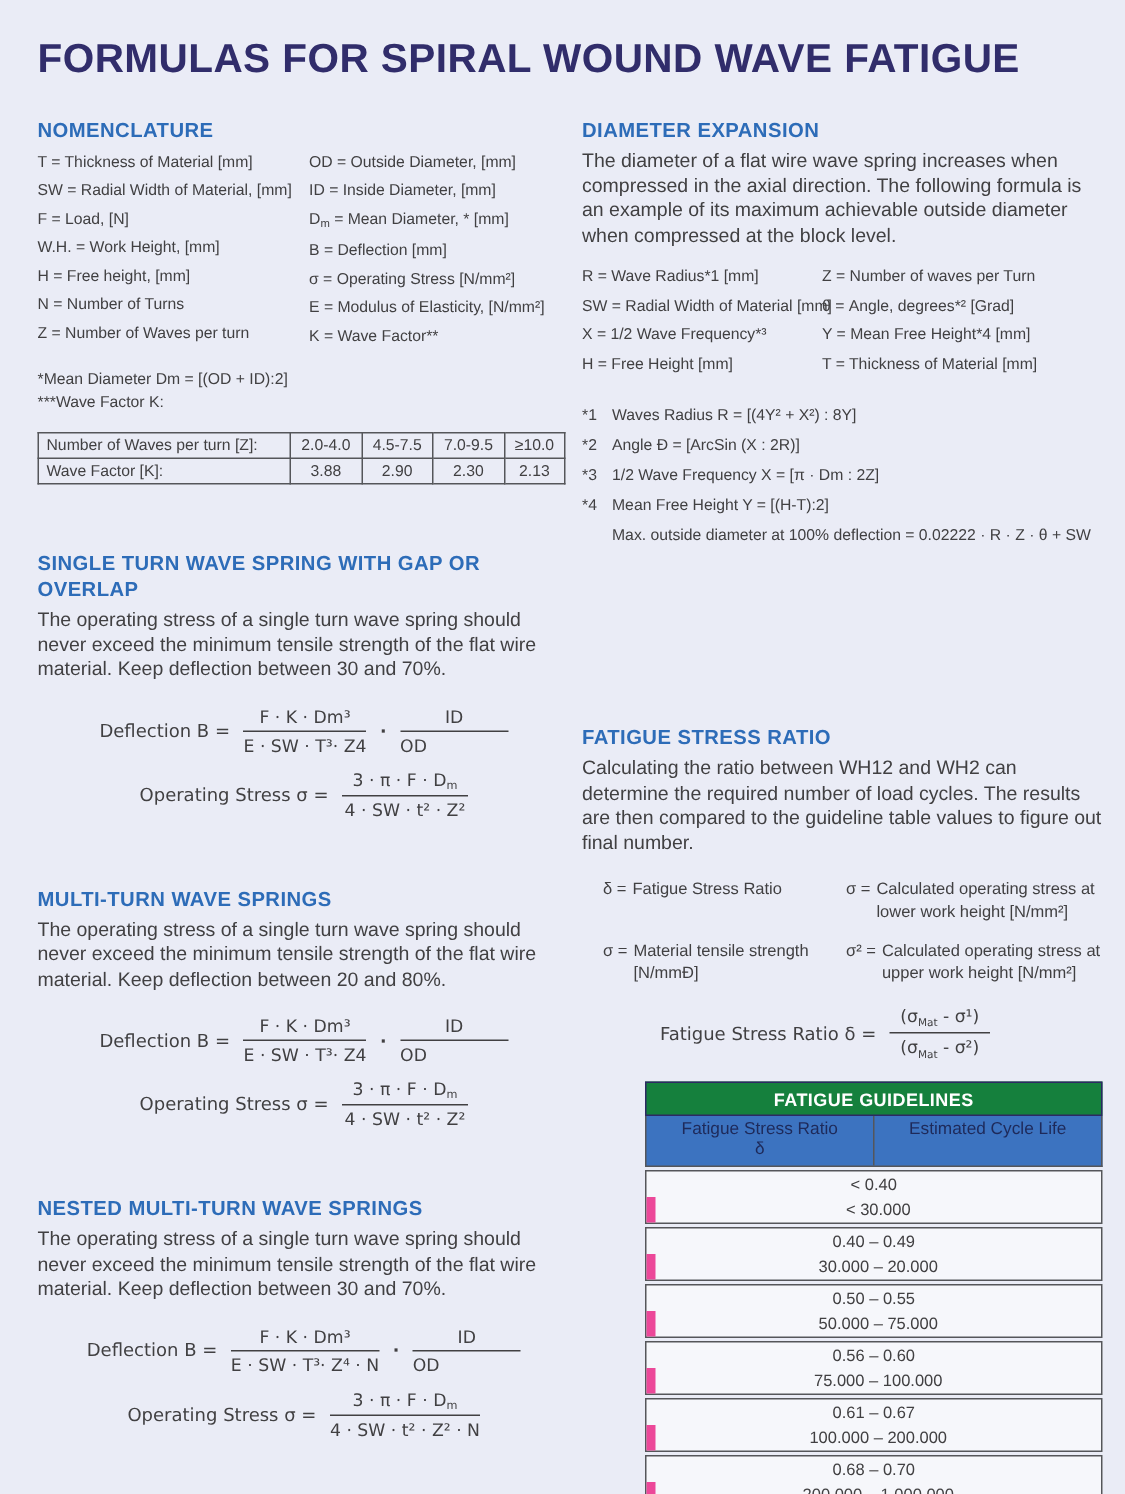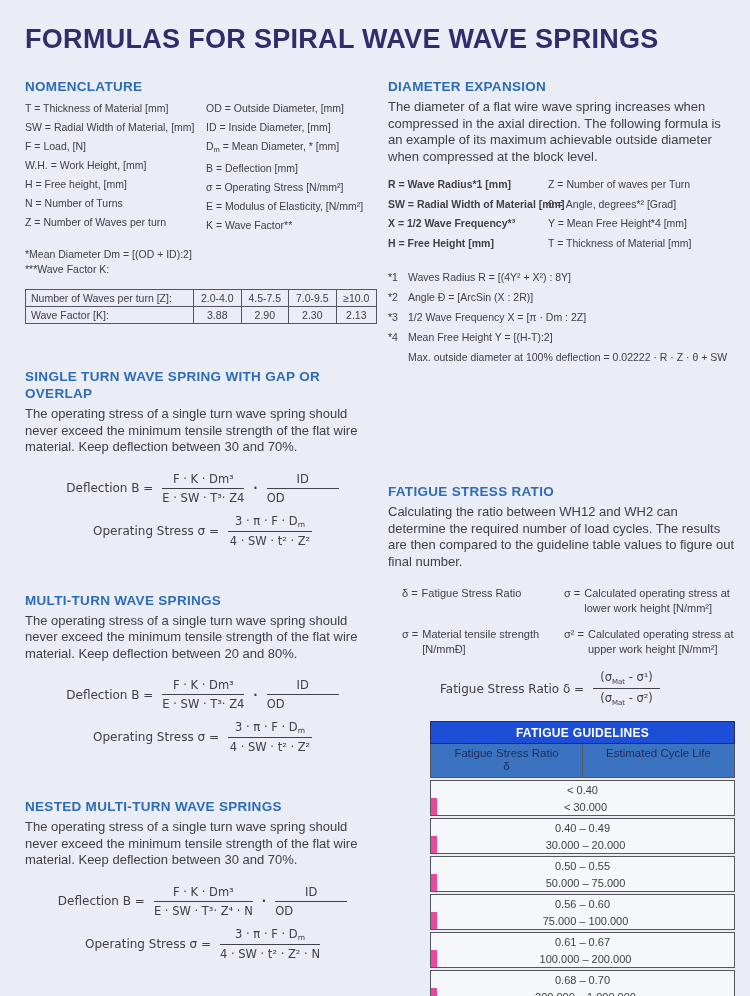--- a/index.html
+++ b/index.html
@@ -57,21 +57,21 @@
     align-self:stretch; text-align:center;
     border-bottom:1.4px solid #414042; padding:0 7px 2px;
   }
   .frac .den { padding-top:2px; white-space:nowrap; }
   .frac-wide .num, .frac-wide .den { min-width:72px; }
   .f-dot { font-weight:bold; }
 
   
   .dvars { display:flex; margin-top:10px; }
   .dvars .dv { font-size:10.5px; line-height:19.5px; white-space:nowrap; }
-  .dvars .dv.l { width:160px;font-weight:bold; }
+  .dvars .dv.l { width:160px; }
   .notes { margin-top:18px; font-size:10.5px; }
   .note { display:flex; gap:6px; margin-bottom:8px; white-space:nowrap; }
   .note .mk { width:14px; flex:none; }
   .max-line { margin-left:20px; margin-top:2px; font-size:10.5px; white-space:nowrap; }
 
   
   .fatigue-sec { margin-top:120px; }
   .fvars {
     display:grid; grid-template-columns:152px 1fr;
     column-gap:10px; row-gap:12px;
@@ -80,40 +80,40 @@
   }
   .fvar { display:flex; gap:4px; }
   .fvar .fsym { white-space:nowrap; }
 
   .fatigue-formula { margin-top:14px; justify-content:flex-start; padding-left:52px; }
   sub.mat { font-size:7px; vertical-align:-3px; }
 
   
   .gtable { margin-top:14px; margin-left:42px; width:305px; }
   .gt-title {
-    background:#1d4ed8; color:#ffffff; text-align:center;
+    background:#15803d; color:#ffffff; text-align:center;
     font-size:12px; font-weight:bold; letter-spacing:.3px;
     padding:4px 0 3px; border:1px solid #2c2963;
   }
   .gt-head { display:flex; background:#3c73c0; border:1px solid #55565a; border-top:none; }
   .gt-head .hc {
     flex:1; text-align:center; color:#1e2a5a; font-size:11.5px;
     padding:3px 0 4px; line-height:13px;
   }
   .gt-head .hc + .hc { border-left:1px solid #55565a; }
   .gt-row { display:flex; margin-top:2px; border:1px solid #55565a; background:#f6f7fb;flex-direction:column; }
   .gt-row .c {
     flex:1; text-align:center; font-size:11px; color:#414042; padding:2.5px 0;
   }
   .gt-row .c + .c { border-left:6px solid #ec4899; }
 </style>
 </head>
 <body>
 
-<h1 class="page-title">FORMULAS FOR SPIRAL WAVE WAVE SPRINGS</h1>
+<h1 class="page-title">FORMULAS FOR SPIRAL WOUND WAVE FATIGUE</h1>
 
 <div class="col col-left">
 
   <h2 class="sec">NOMENCLATURE</h2>
   <div class="nomen">
     <div class="nomen-col l">
       <div>T = Thickness of Material [mm]</div>
       <div>SW = Radial Width of Material, [mm]</div>
       <div>F = Load, [N]</div>
       <div>W.H. = Work Height, [mm]</div>

